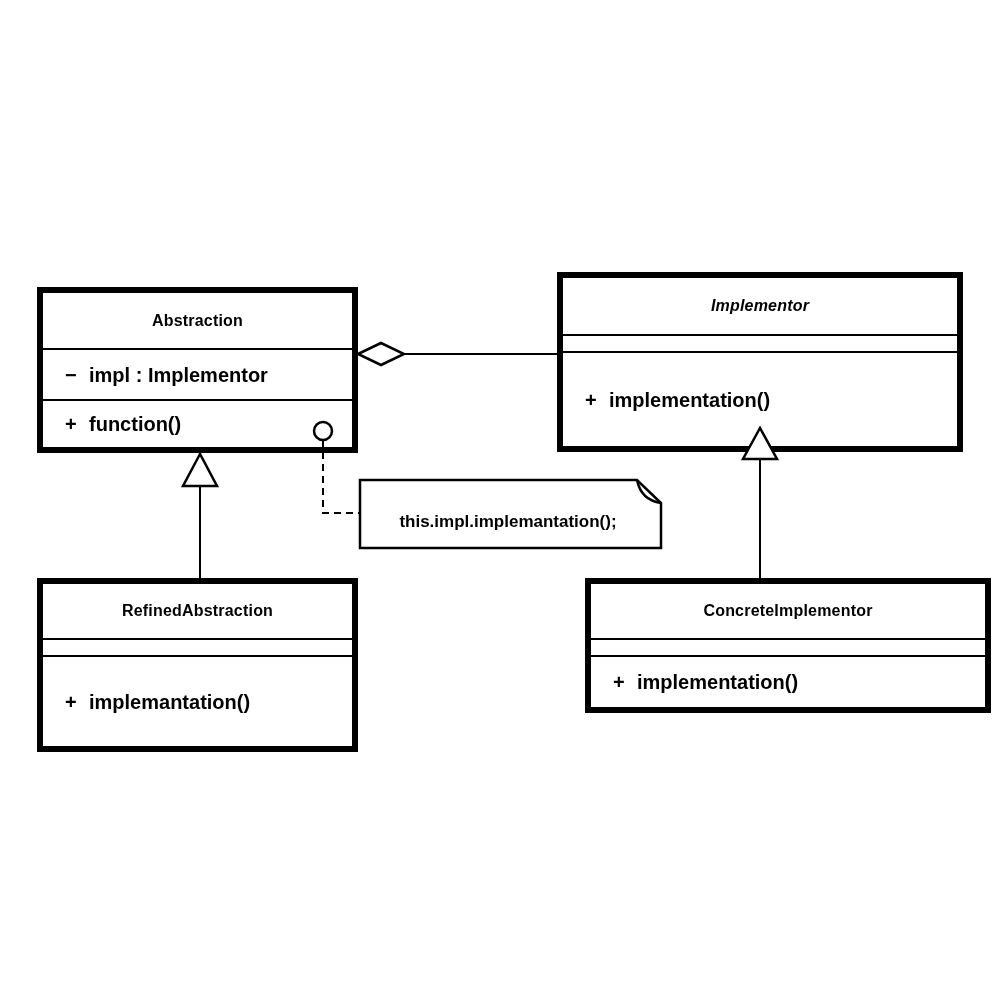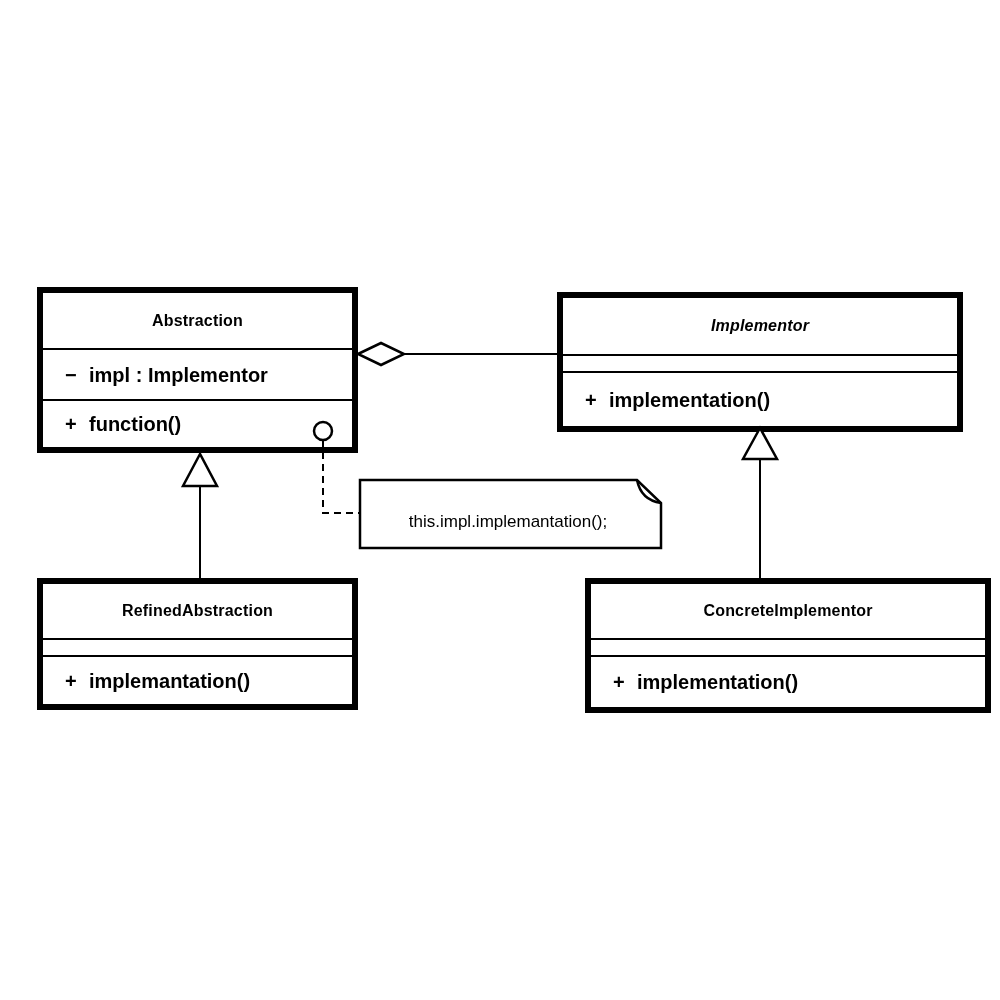--- a/index.html
+++ b/index.html
@@ -58,25 +58,25 @@
   }
   .member-row .vis {
     width: 24px;
     flex: 0 0 24px;
   }
   
   .box-abstraction        { left: 37px;  top: 287px; width: 321px; height: 166px; }
   .box-abstraction        .title   { height: 55px; }
   .box-abstraction        .attrs   { height: 51px; }
   .box-abstraction        .ops     { flex: 1; }
-  .box-implementor        { left: 557px; top: 292px; width: 406px; height: 140px; }
+  .box-implementor        { left: 557px; top: 272px; width: 406px; height: 180px; }
   .box-implementor        .title   { height: 56px; }
   .box-implementor        .attrs   { height: 17px; }
   .box-implementor        .ops     { flex: 1; }
-  .box-refinedabstraction { left: 37px;  top: 578px; width: 321px; height: 132px; }
+  .box-refinedabstraction { left: 37px;  top: 578px; width: 321px; height: 174px; }
   .box-refinedabstraction .title   { height: 54px; }
   .box-refinedabstraction .attrs   { height: 17px; }
   .box-refinedabstraction .ops     { flex: 1; }
   .box-concreteimplementor{ left: 557px; top: 578px; width: 406px; height: 135px; margin-left: 28px; }
   .box-concreteimplementor .title  { height: 54px; }
   .box-concreteimplementor .attrs  { height: 17px; }
   .box-concreteimplementor .ops    { flex: 1; }
   
   .connector-layer {
     position: absolute;
@@ -92,21 +92,21 @@
     position: absolute;
     left: 360px;
     top: 480px;
     width: 300px;
     height: 84px;
     z-index: 4;
     display: flex;
     align-items: center;
     justify-content: center;
     font-size: 17px;
-    font-weight: normal;
+    font-weight: bold;
     color: #000;
     padding-right: 4px;
     box-sizing: border-box;
   }
 </style>
 </head>
 <body>
 
 <div class="canvas">
 

